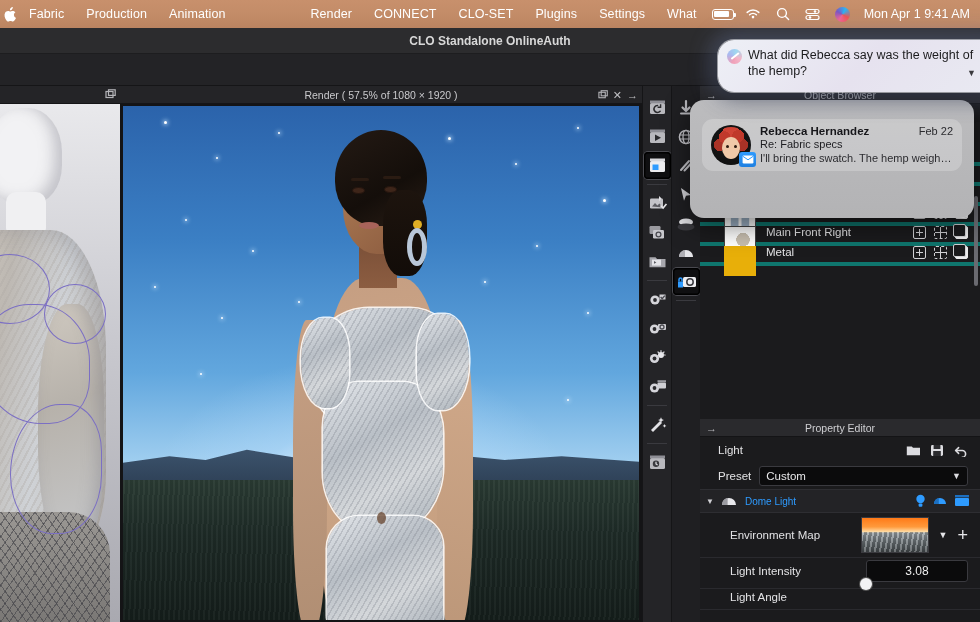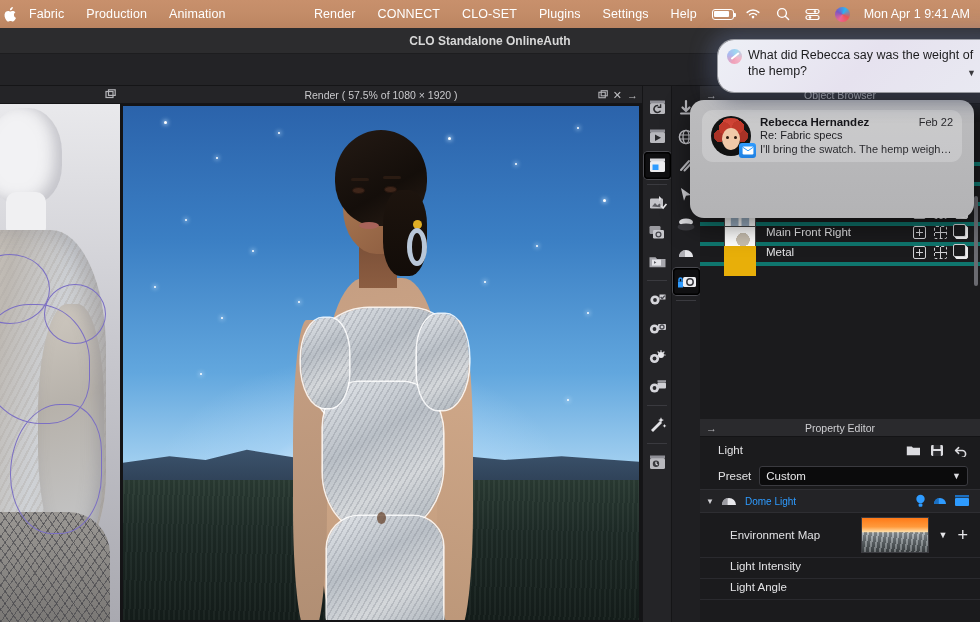--- a/index.html
+++ b/index.html
@@ -285,21 +285,21 @@
 
   .notif {
     position: absolute; left: 690px; top: 100px; width: 284px; height: 118px;
     border-radius: 14px; z-index: 59;
     background: linear-gradient(180deg, #bcbcbe 0%, #b3b3b5 100%);
     box-shadow: 0 8px 26px rgba(0,0,0,.5);
     padding: 10px 12px;
   }
   .notif-answer { color: #16161a; font-size: 12.5px; line-height: 16px; }
   .mail-card {
-    height: 52px; border-radius: 11px;
+    margin-top: 9px; height: 52px; border-radius: 11px;
     background: rgba(255,255,255,.22);
     display: flex; align-items: center; padding: 0 9px;
   }
   .memoji {
     width: 40px; height: 40px; border-radius: 50%; flex: 0 0 40px; position: relative;
     background: radial-gradient(circle at 50% 42%, #1a1a1a 0%, #0d0d0d 100%);
     overflow: visible;
   }
   .memoji .hair { position:absolute; left:2px; top:2px; width:36px; height:30px; border-radius:50%;
     background: radial-gradient(circle at 32% 34%, #c0392b 0 6px, transparent 6px),
@@ -336,21 +336,21 @@
   </span>
   <span class="mb-item">Fabric</span>
   <span class="mb-item">Production</span>
   <span class="mb-item">Animation</span>
   <span class="mb-spacer"></span>
   <span class="mb-item">Render</span>
   <span class="mb-item">CONNECT</span>
   <span class="mb-item">CLO-SET</span>
   <span class="mb-item">Plugins</span>
   <span class="mb-item">Settings</span>
-  <span class="mb-item">Help</span>
+  <span class="mb-item">What</span>
   <span class="mb-right">
     <span class="mb-icon">
           <span class="batt">
             <i></i>
           </span>
         </span>
     <span class="mb-icon">
       <svg width="16" height="12" viewBox="0 0 16 12">
             <path d="M8 10.4a1.3 1.3 0 100-2.6 1.3 1.3 0 000 2.6z" fill="#fff"></path>
             <path d="M4.6 6.8a5 5 0 016.8 0" stroke="#fff" stroke-width="1.5" fill="none" stroke-linecap="round"></path>
@@ -754,20 +754,26 @@
       <span class="lb">Environment Map</span>
       <span class="env-thumb"></span>
       <span class="env-acts">
         <span style="font-size:9px;">▼</span>
         <span style="font-size:18px;line-height:14px;">+</span>
       </span>
     </div>
 
     <div class="slider-row">
       <span class="slider-lab">Light Intensity</span>
+      <span class="slider-col">
+        <span class="val-box">3.08</span>
+        <span class="track">
+          <span class="knob" style="left:calc(78% - 6px);"></span>
+        </span>
+      </span>
     </div>
 
     <div class="slider-row">
       <span class="slider-lab">Light Angle</span>
     </div>
 
     <div class="pe-row" style="padding-left:30px;height:24px;">
       
       
     </div>

